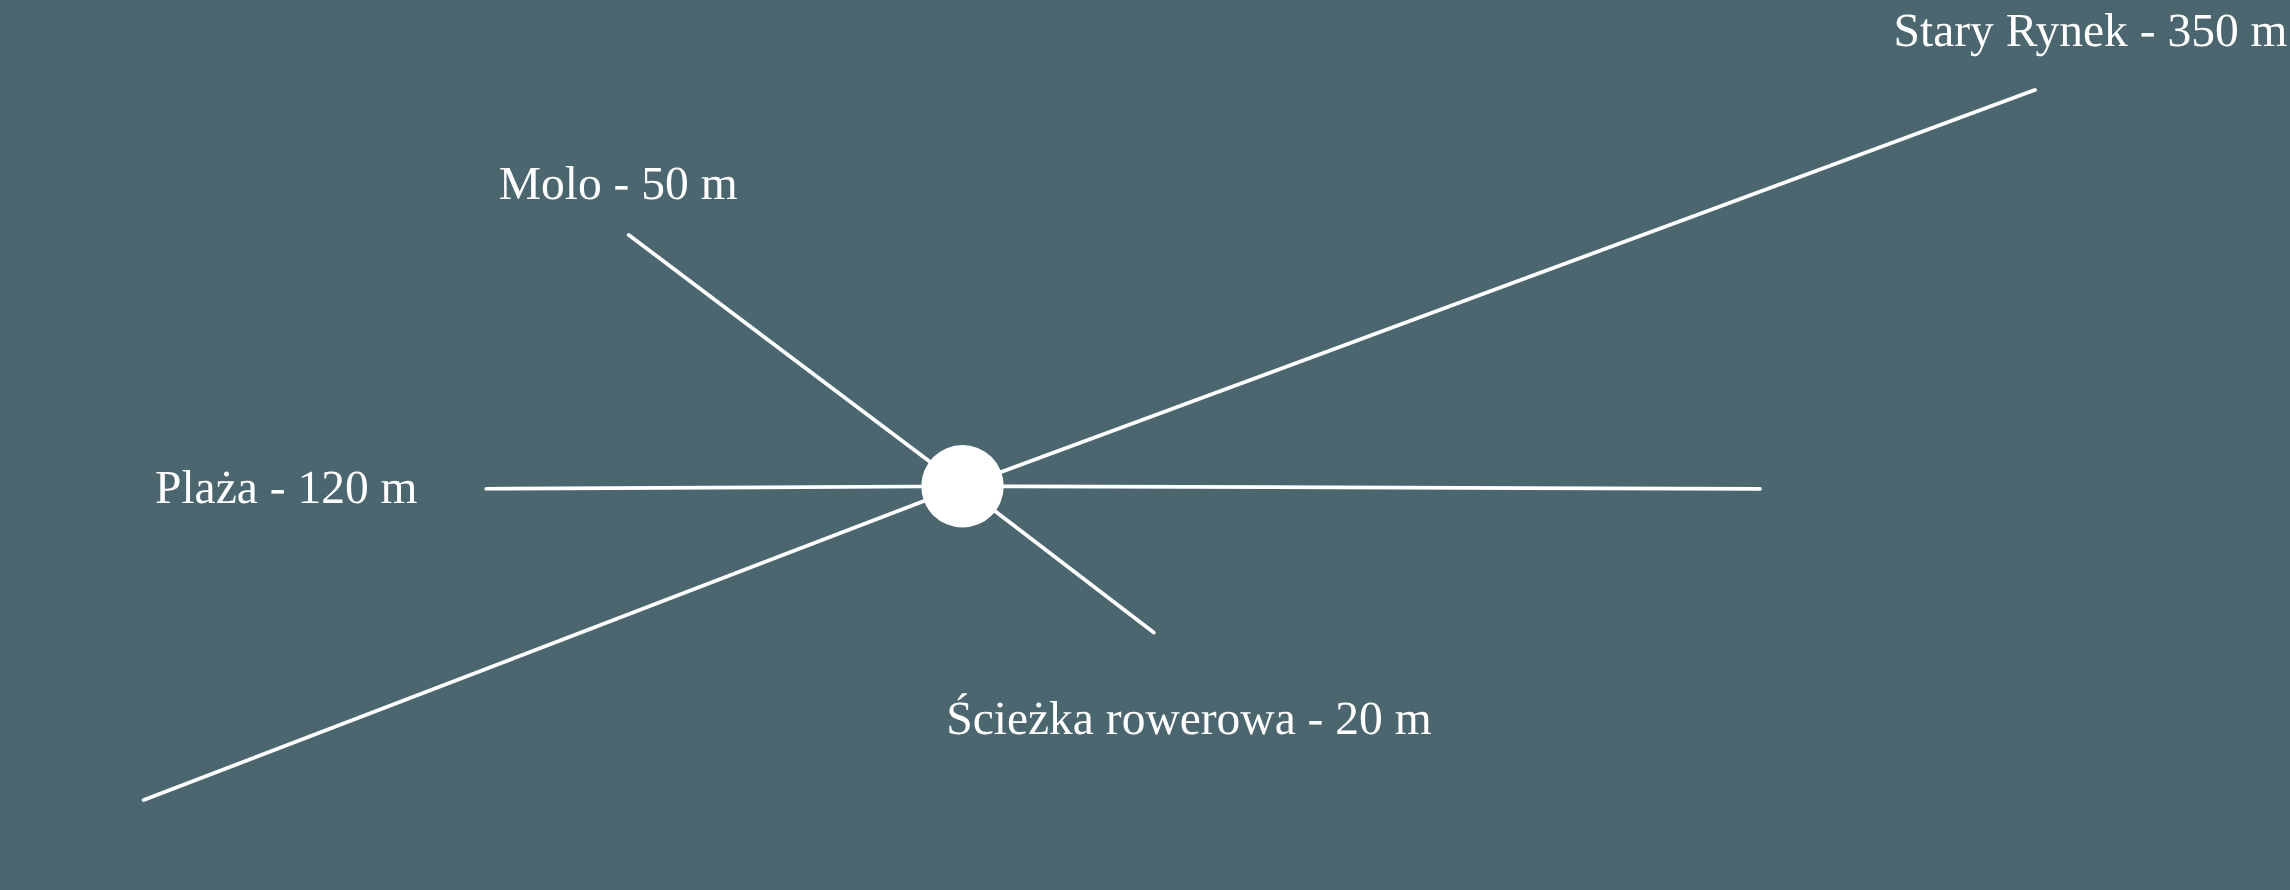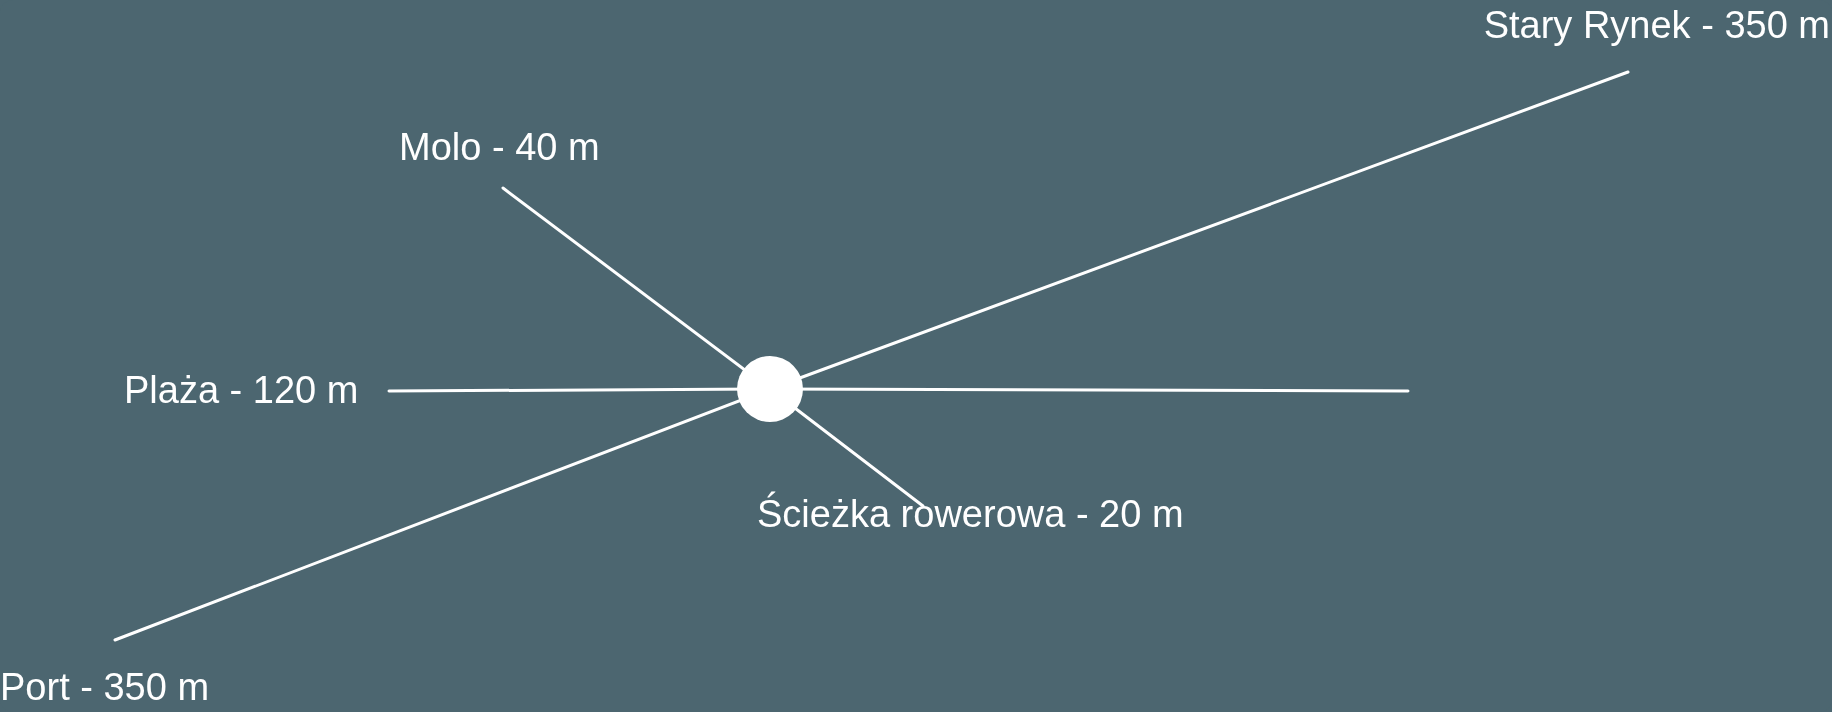--- a/index.html
+++ b/index.html
@@ -6,21 +6,21 @@
     margin: 0;
     padding: 0;
     background: #4c6670;
   }
   .stage {
     position: relative;
     width: 1832px;
     height: 712px;
     background: #4c6670;
     overflow: hidden;
-    font-family: Liberation Sans, sans-serif;
+    font-family: Liberation Serif, serif;
     border-radius: 13px;
   }
   .lines-svg {
     position: absolute;
     left: 0;
     top: 0;
     width: 1832px;
     height: 712px;
     display: block;
   }
@@ -30,42 +30,41 @@
     font-size: 38px;
     font-weight: 500;
     line-height: 1;
     letter-spacing: 0px;
     white-space: nowrap;
   }
   .lbl-stary-rynek   { top: 6px;   right: 2px;   text-align: right; }
   .lbl-molo          { top: 128px; left: 399px; }
   .lbl-plaza         { top: 371px; left: 124px; text-align: center; }
   .lbl-szpital-pucki { top: 371px; left: 1439px; }
-  .lbl-sciezka       { top: 495px; left: 757px; }
+  .lbl-sciezka       { top: 556px; left: 757px; }
   .lbl-port          { top: 668px; left: 0px; }
 </style>
 </head>
 <body>
 
 <div class="stage">
 
   <svg class="lines-svg" id="lines-svg" viewBox="0 0 1832 712" xmlns="http://www.w3.org/2000/svg">
       <line x1="770" y1="389" x2="1628" y2="72" stroke="#ffffff" stroke-width="3" stroke-linecap="round"></line>
       <line x1="770" y1="389" x2="503" y2="188" stroke="#ffffff" stroke-width="3" stroke-linecap="round"></line>
       <line x1="770" y1="389" x2="389" y2="391" stroke="#ffffff" stroke-width="3" stroke-linecap="round"></line>
       <line x1="770" y1="389" x2="1408" y2="391" stroke="#ffffff" stroke-width="3" stroke-linecap="round"></line>
       <line x1="770" y1="389" x2="923" y2="506" stroke="#ffffff" stroke-width="3" stroke-linecap="round"></line>
       <line x1="770" y1="389" x2="115" y2="640" stroke="#ffffff" stroke-width="3" stroke-linecap="round"></line>
       <circle cx="770" cy="389" r="33" fill="#ffffff"></circle>
     </svg>
 
   <div class="poi-label lbl-stary-rynek">Stary Rynek - 350 m</div>
 
-  <div class="poi-label lbl-molo">Molo - 40 m</div>
+  <div class="poi-label lbl-molo">Molo - 50 m</div>
 
   <div class="poi-label lbl-plaza">Plaża - 120 m</div>
 
 
   <div class="poi-label lbl-sciezka">Ścieżka rowerowa - 20 m</div>
 
-  <div class="poi-label lbl-port">Port - 350 m</div>
 
 </div>
 
 </body></html>

